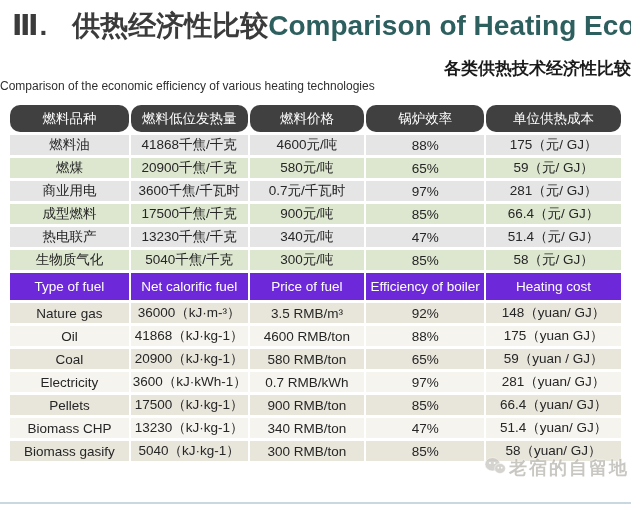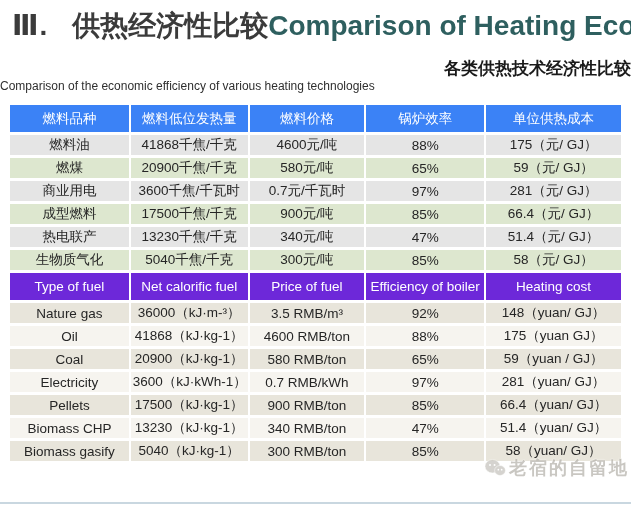--- a/index.html
+++ b/index.html
@@ -17,30 +17,30 @@
           font-size:17px;font-weight:bold;color:#1a1a1a;}
   .sub-en{position:absolute;top:79px;left:0;width:100%;
           font-size:12px;color:#2f2f2f;}
 
   
   table.cmp{position:absolute;top:102px;left:8px;width:615px;
             border-collapse:separate;border-spacing:2px 3px;table-layout:fixed;}
   table.cmp th, table.cmp td{padding:0 2px;text-align:center;vertical-align:middle;
             overflow:hidden;white-space:nowrap;}
   th.hdr{height:27px;font-size:13.5px;font-weight:normal;color:#ffffff;}
-  .hdr-green{background:#3b82f6;}
+  .hdr-green{background:#404040;border-radius:10px;}
   .hdr-olive{background:#6d28d9;}
   td{height:20px;font-size:13.5px;color:#262626;}
   tr.cn-row.odd  td{background:#dde7cf;}
   tr.cn-row.even td{background:#e5e5e5;}
   tr.en-row.odd  td{background:#e8e5db;}
   tr.en-row.even td{background:#f6f4ef;}
 
   
-  .watermark{position:absolute;top:456px;right:2px;display:flex;align-items:center;
+  .watermark{position:absolute;top:456px;right:2px;display:flex;
              gap:3px;opacity:0.75;pointer-events:none;}
   .watermark .wm-text{font-size:18px;letter-spacing:2px;color:#b8b5ae;
              text-shadow:0 0 2px #ffffff, 0 0 1px #ffffff;font-weight:bold;}
   .wm-icon{width:22px;height:20px;}
 
   
   .bottom-line{position:absolute;left:0;right:0;bottom:1px;height:2px;background:#c9d7e0;}
 </style>
 </head>
 <body>

